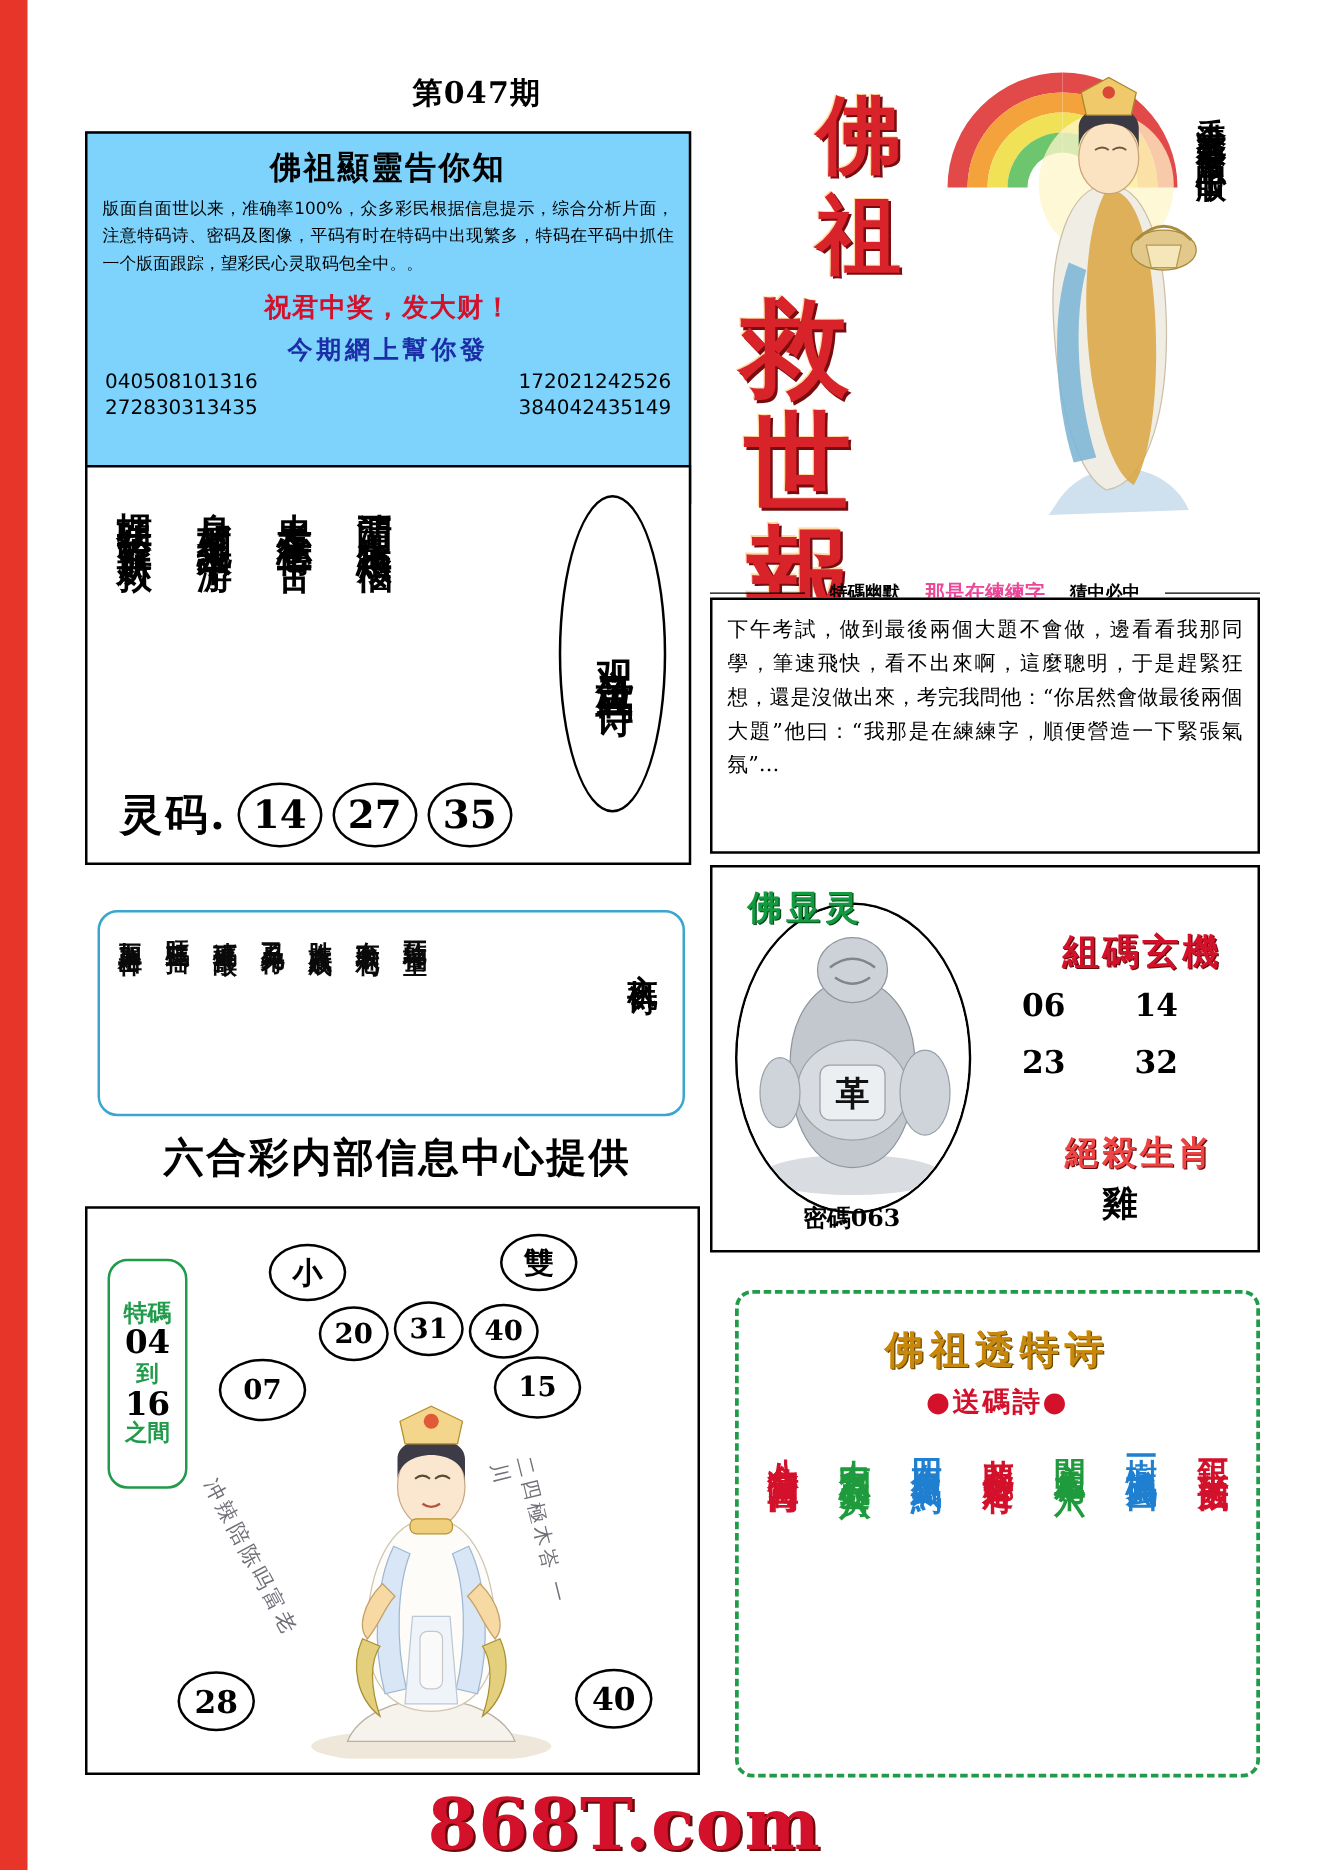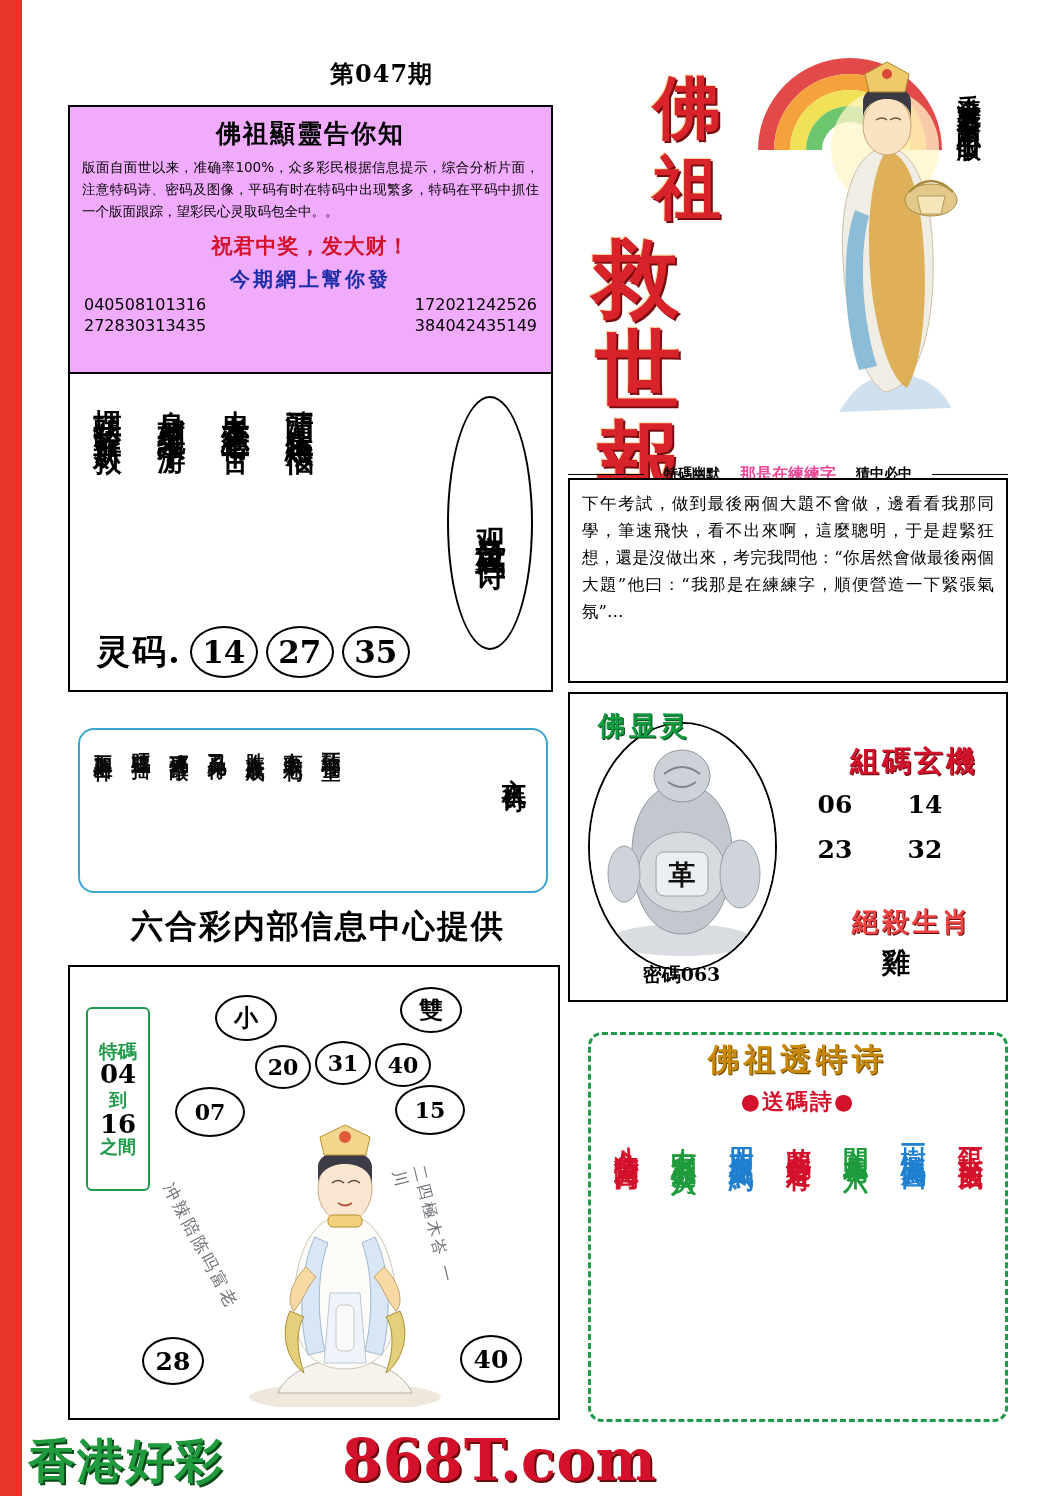--- a/index.html
+++ b/index.html
@@ -20,21 +20,21 @@
   
   .issue{
     position:absolute;left:330px;top:58px;width:320px;
     font-family:"DejaVu Serif","Liberation Serif",serif;
     font-weight:bold;font-size:24px;color:#000;letter-spacing:1px;
   }
 
   
   .notice{
     position:absolute;left:68px;top:105px;width:485px;height:298px;
-    border:2px solid #000;background:#f0abfc;box-sizing:border-box;
+    border:2px solid #000;background:#7dd3fc;box-sizing:border-box;
   }
   .notice h2{
     margin:10px 0 6px;text-align:center;font-size:25px;font-weight:bold;
     font-family:"DejaVu Serif","Liberation Serif",serif;color:#000;letter-spacing:2px;
   }
   .notice p{
     margin:0 12px;font-size:13.5px;line-height:22px;color:#000;text-align:justify;
   }
   .notice .wish{
     margin-top:10px;text-align:center;color:#d3112b;font-weight:bold;font-size:21px;
@@ -107,21 +107,21 @@
     font-size:32px;font-weight:bold;color:#000;letter-spacing:2px;
   }
 
   
   .picbox{
     position:absolute;left:68px;top:965px;width:492px;height:455px;
     border:2px solid #000;background:#fff;box-sizing:border-box;overflow:hidden;
   }
   .tm-box{
     position:absolute;left:16px;top:40px;width:60px;height:180px;
-    border:2px solid #1f9b4a;border-radius:6px;
+    border:2px solid #1f9b4a;border-radius:16px;
     display:flex;flex-direction:column;align-items:center;justify-content:center;
     font-family:"DejaVu Serif","Liberation Serif",serif;font-weight:bold;color:#1f9b4a;
     line-height:25px;font-size:21px;
   }
   .tm-box .big{font-size:26px;color:#000;}
   .oval{
     position:absolute;border:2px solid #000;border-radius:50%;
     display:flex;align-items:center;justify-content:center;
     font-family:"DejaVu Serif","Liberation Serif",serif;font-weight:bold;
     background:rgba(255,255,255,0.75);color:#000;
@@ -204,21 +204,21 @@
     position:absolute;right:96px;bottom:18px;
     font-family:"DejaVu Serif","Liberation Serif",serif;font-size:28px;font-weight:bold;color:#000;
   }
 
   
   .toute{
     position:absolute;left:588px;top:1032px;width:420px;height:390px;
     border:3px dashed #1f9b4a;border-radius:14px;background:#fff;box-sizing:border-box;
   }
   .toute-title{
-    margin-top:4px;text-align:center;
+    margin-top:24px;text-align:center;
     font-family:"DejaVu Serif","Liberation Serif",serif;font-size:31px;font-weight:bold;
     letter-spacing:5px;
     background:linear-gradient(#f0c419,#d98c0b);-webkit-background-clip:text;background-clip:text;color:#c8880d;
     text-shadow:1px 1px 0 #6b4a00;
   }
   .toute-sub{
     margin-top:6px;text-align:center;
     font-family:"DejaVu Serif","Liberation Serif",serif;font-size:22px;font-weight:bold;color:#d3112b;letter-spacing:2px;
   }
   .toute-cols{
@@ -476,16 +476,15 @@
       <div class="tcol" style="color:#1f7fd0;">樹一九碼風四</div>
       <div class="tcol" style="color:#1f9b3d;">開入相為十六</div>
       <div class="tcol" style="color:#d3112b;">花門合鄰足有</div>
       <div class="tcol" style="color:#1f7fd0;">四有用處氣約</div>
       <div class="tcol" style="color:#1f9b3d;">中有利心處勢八</div>
       <div class="tcol" style="color:#d3112b;">八食猜開高再</div>
     </div>
   </div>
 
   <div class="footer">
-    <span class="foot-left">香港好彩</span>
     <span class="foot-right">868T.com</span>
   </div>
 </div>
 
 </body></html>

